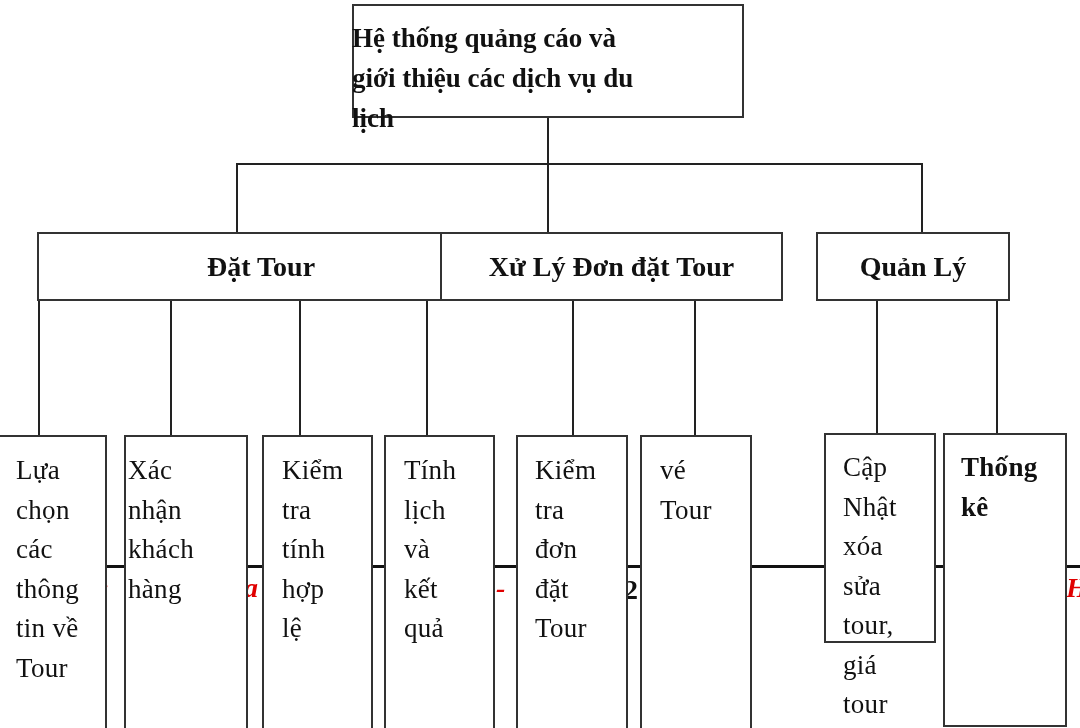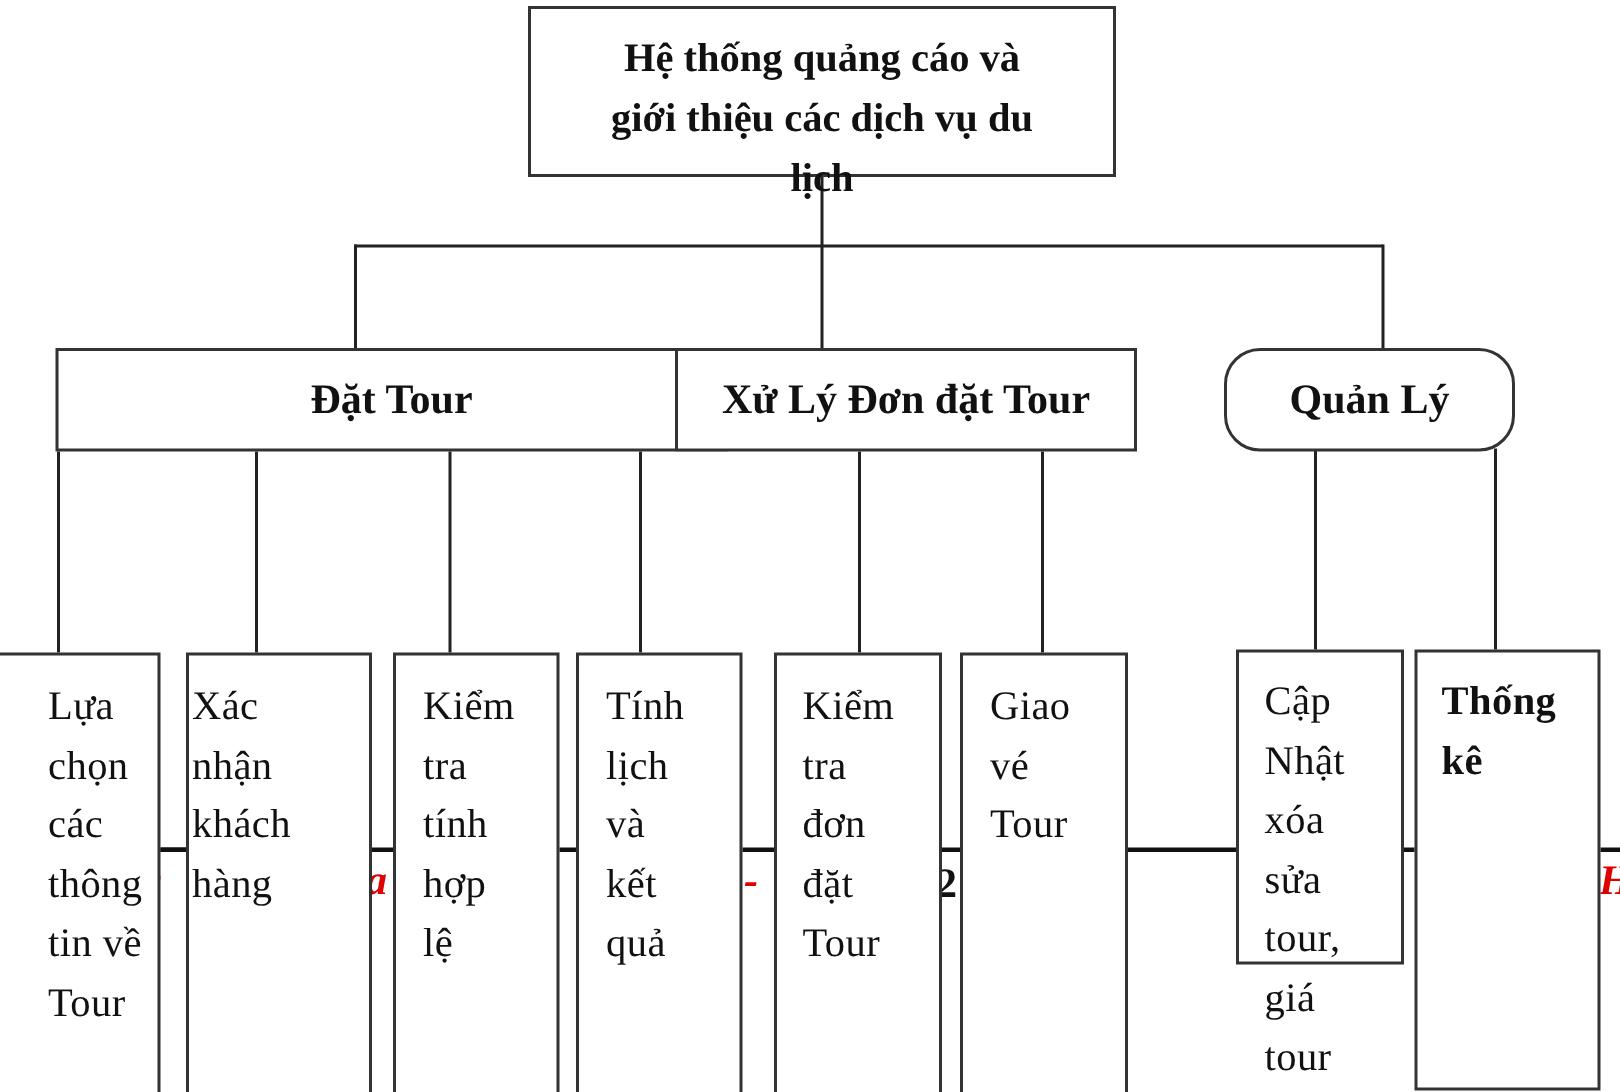--- a/index.html
+++ b/index.html
@@ -2,21 +2,21 @@
 <html><head>
   <meta charset="utf-8">
   <style>
     html, body { margin: 0; padding: 0; background: #ffffff; }
     body { width: 1080px; height: 728px; position: relative; overflow: hidden;
            font-family: "Liberation Serif", "DejaVu Serif", serif; color: #111; }
     .abs { position: absolute; }
     .box { position: absolute; background: #fff; border: 2px solid #333; box-sizing: border-box; }
     .hline { position: absolute; height: 2px; background: #222; }
     .vline { position: absolute; width: 2px; background: #222; }
-    .root-text { position: absolute; left: 352px; top: 18px; width: 392px; text-align: center;
+    .root-text { position: absolute; left: 352px; top: 18px; width: 392px; 
                  font-weight: bold; font-size: 27px; line-height: 40px; }
     .mid-text { display: flex; align-items: center; justify-content: center; height: 100%;
                 font-weight: bold; font-size: 28px; }
     .leaf-text { padding: 14px 0 0 0; font-size: 27px; line-height: 39.5px; letter-spacing: 0.3px; }
     .leaf-text span { display: block; }
     .behind-line { position: absolute; left: 0; top: 565px; width: 1080px; height: 3px; background: #111; }
     .red-frag { position: absolute; color: #e00000; font-style: italic; font-weight: bold; font-size: 28px; }
     .black-frag { position: absolute; color: #111; font-weight: bold; font-size: 28px; }
   </style>
 </head>
@@ -46,29 +46,29 @@
 <div class="box" style="left:352px; top:4px; width:392px; height:114px;"></div>
 <div class="root-text">
   <div>Hệ thống quảng cáo và</div>
   <div>giới thiệu các dịch vụ du</div>
   <div>lịch</div>
 </div>
 
 <div class="box" style="left:37px; top:232px; width:448px; height:69px;">
   <div class="mid-text">Đặt Tour</div>
 </div>
-<div class="box" style="left:450px; top:232px; width:308px; height:69px;">
+<div class="box" style="left:440px; top:232px; width:343px; height:69px;">
   <div class="mid-text">Xử Lý Đơn đặt Tour</div>
 </div>
-<div class="box" style="left:816px; top:232px; width:194px; height:69px;border-radius:24px;">
+<div class="box" style="left:816px; top:232px; width:194px; height:69px;">
   <div class="mid-text">Quản Lý</div>
 </div>
 
 <div class="box" style="left:-2px; top:435px; width:109px; height:300px;">
-  <div class="leaf-text" style="padding-left:32px;">
+  <div class="leaf-text" style="padding-left:16px;">
     <span>Lựa</span>
     <span>chọn</span>
     <span>các</span>
     <span>thông</span>
     <span>tin về</span>
     <span>Tour</span>
   </div>
 </div>
 <div class="box" style="left:124px; top:435px; width:124px; height:300px;">
   <div class="leaf-text" style="padding-left:2px;">
@@ -101,21 +101,20 @@
   <div class="leaf-text" style="padding-left:17px;">
     <span>Kiểm</span>
     <span>tra</span>
     <span>đơn</span>
     <span>đặt</span>
     <span>Tour</span>
   </div>
 </div>
 <div class="box" style="left:640px; top:435px; width:112px; height:300px;">
   <div class="leaf-text" style="padding-left:18px;">
-    <span>Giao</span>
     <span>vé</span>
     <span>Tour</span>
   </div>
 </div>
 
 <div class="box" style="left:824px; top:433px; width:112px; height:210px;">
   <div class="leaf-text" style="padding-left:17px; padding-top:13px;">
     <span>Cập</span>
     <span>Nhật</span>
     <span>xóa</span>

